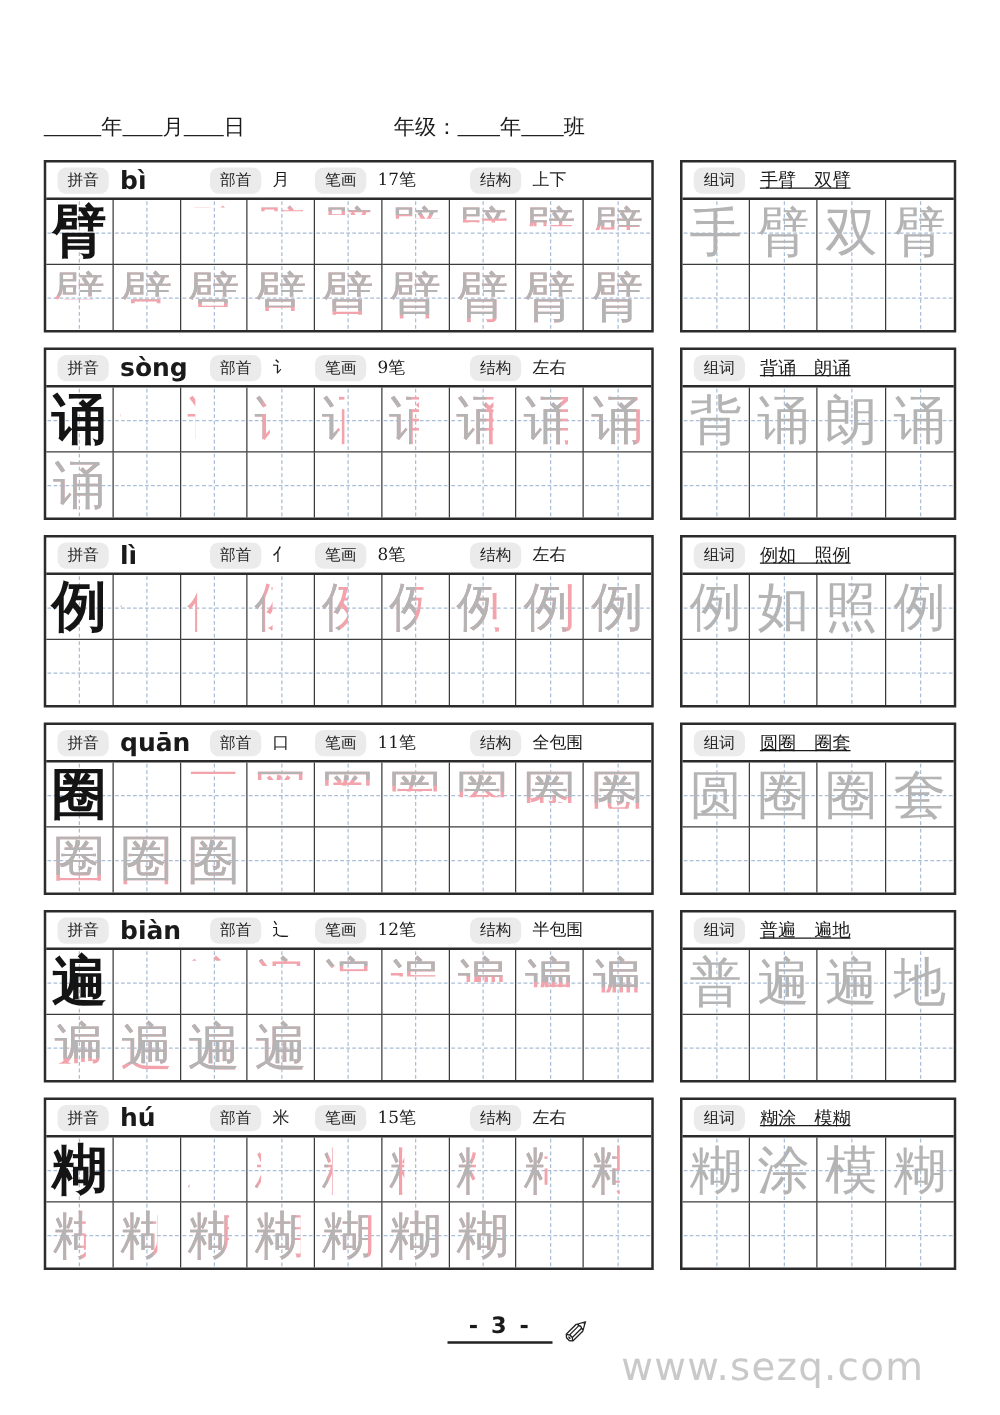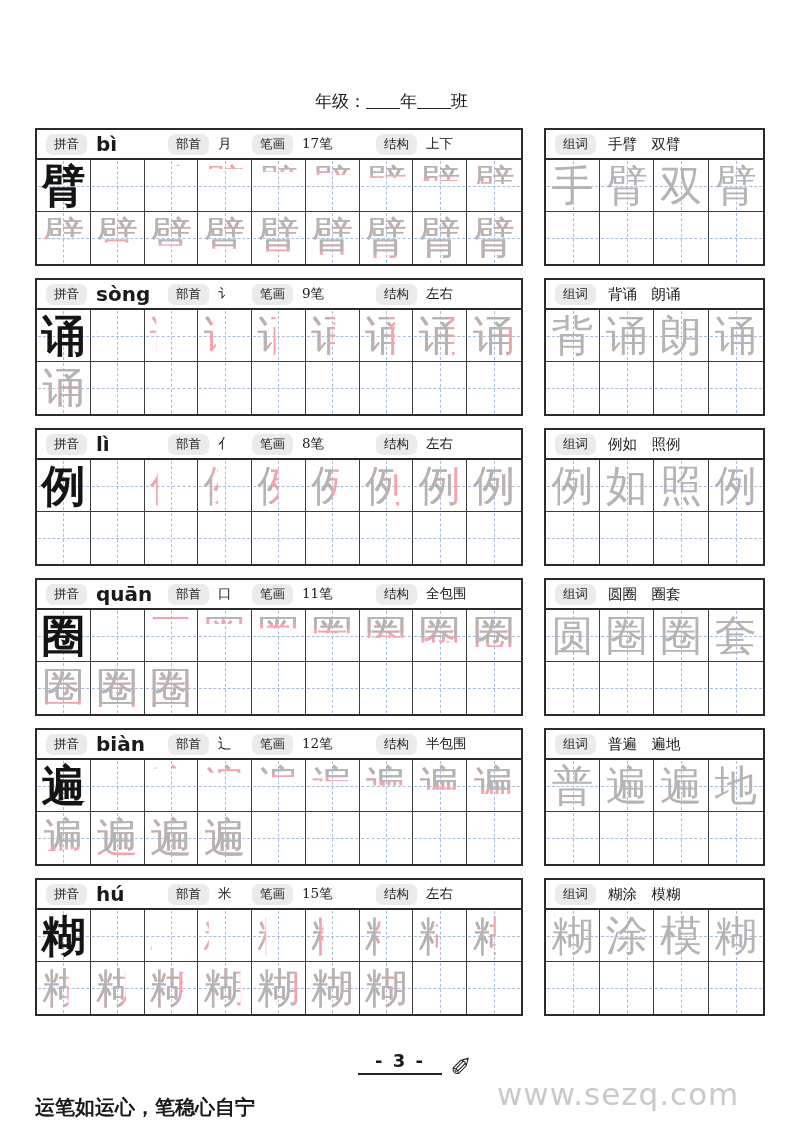--- a/index.html
+++ b/index.html
@@ -26,21 +26,21 @@
   .block.left { width:490px; }
   .block.right { width:222px; }
   .block-header { display:flex; align-items:center; height:30px; padding:0 9px;
     border-bottom:2px solid var(--border); font-size:13.5px; }
   .chip { background:var(--chip); border-radius:7px; padding:2px 8px; font-size:12.5px;
     color:#222; flex:none; font-family:"DejaVu Serif","Liberation Serif",serif; }
   .pinyin-value { font-size:20px; font-weight:bold; margin-left:9px; width:72px; flex:none; }
   .meta-value { margin-left:9px; font-family:"DejaVu Serif","Liberation Serif",serif; }
   .m-rad { width:30px; } .m-str { width:48px; }
   .ml14 { margin-left:4px; } .ml30 { margin-left:26px; }
-  .words-value { margin-left:12px; font-size:14.5px; }
+  .words-value { margin-left:12px; font-size:14.5px;text-decoration:underline; }
 
   .grid { display:grid; }
   .grid-9 { grid-template-columns:repeat(9,1fr); grid-template-rows:52px 52px; }
   .grid-4 { grid-template-columns:repeat(4,1fr); grid-template-rows:52px 52px; }
   .cell { position:relative; border-right:1px solid #3c3c3c; border-bottom:1px solid #3c3c3c; }
   .grid .cell:nth-child(9n).c9, .grid-4 .cell:nth-child(4n).c4 { border-right:none; }
   .grid .cell.last-row { border-bottom:none; }
   .cell::before { content:''; position:absolute; left:1px; right:1px; top:50%;
     border-top:1px dashed var(--dash); }
   .cell::after { content:''; position:absolute; top:1px; bottom:1px; left:50%;
@@ -62,20 +62,21 @@
     letter-spacing:1px; }
   .motto { position:absolute; left:35px; top:1094px; font-size:20px; font-weight:bold; }
 </style>
 </head>
 <body>
 
 <div class="page" style="--ink: #141414; --trace: #b4b4b4; --pink: #f2a3ab; --dash: #a9bed8; --chip: #ebebeb; --border: #2b2b2b;">
 
 
   <div class="info-line">
+    <span class="info-group g-date"><span class="blank b44"></span><span>年</span><span class="blank b30"></span><span>月</span><span class="blank b30"></span><span>日</span></span>
     <span class="info-group g-grade"><span>年级：</span><span class="blank b34"></span><span>年</span><span class="blank b34"></span><span>班</span></span>
   </div>
 
   <div class="blocks">
   <div class="block-row">
     <section class="block left">
       <div class="block-header">
         <span class="chip">拼音</span>
         <span class="pinyin-value">bì</span>
         <span class="chip">部首</span>
@@ -658,15 +659,14 @@
 
 
   <div class="page-num">
     <div class="page-num-text">- 3 -</div>
     <div class="page-num-line"></div>
     <span class="pen-icon">✐</span>
   </div>
 
   <div class="watermark">www.sezq.com</div>
 
-  <div class="motto">运笔如运心，笔稳心自宁</div>
 
 </div>
 
 </body></html>

